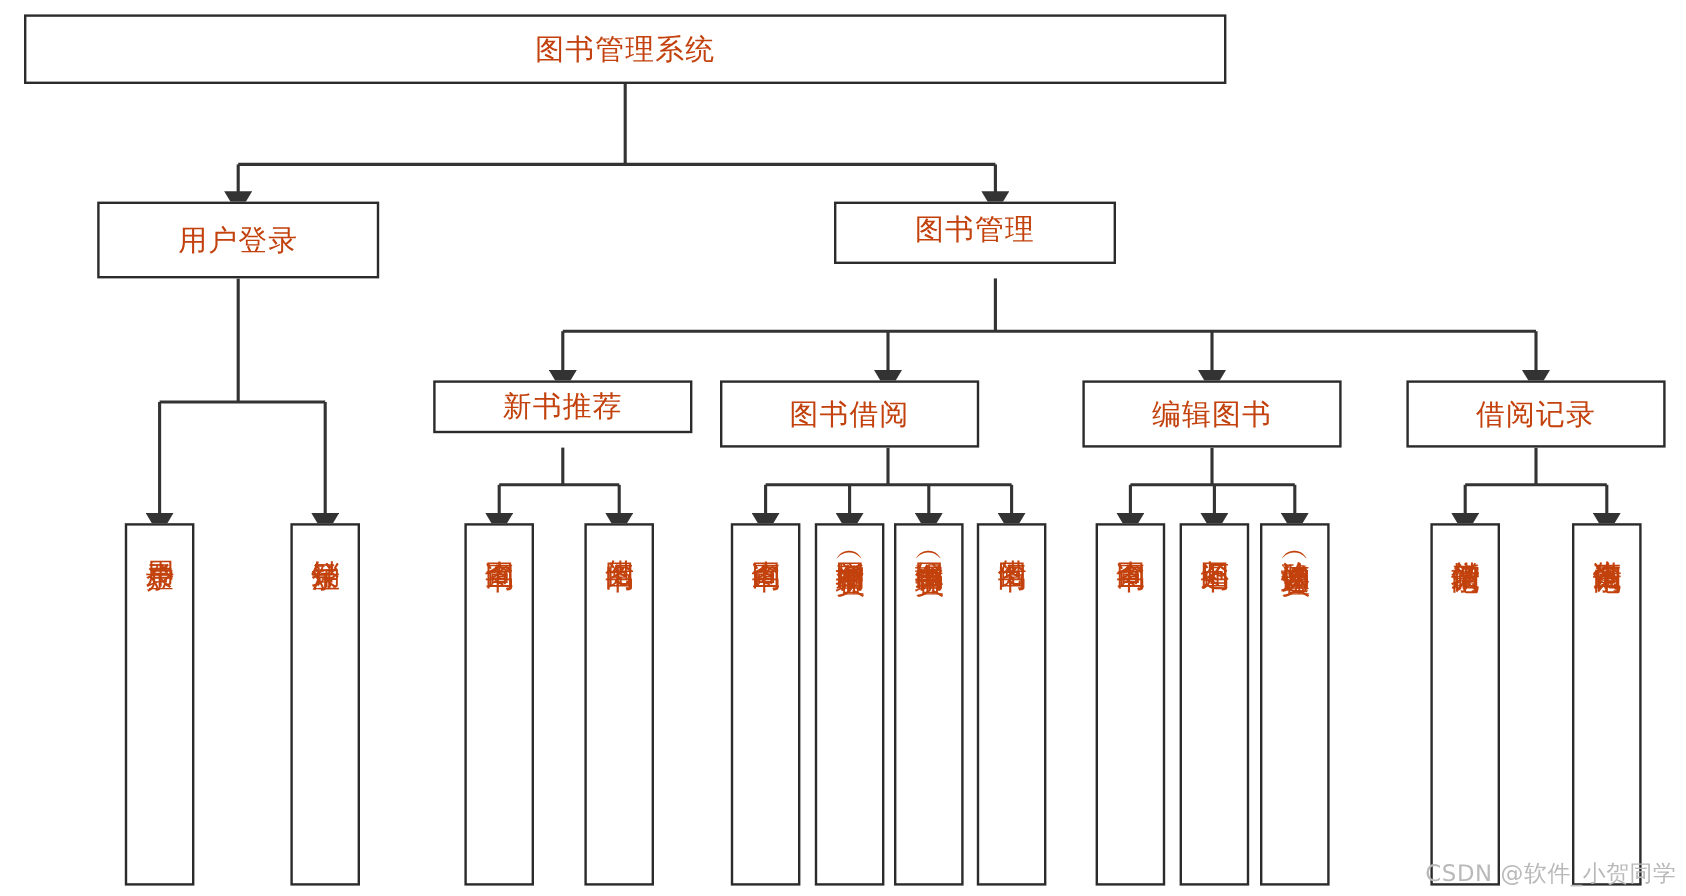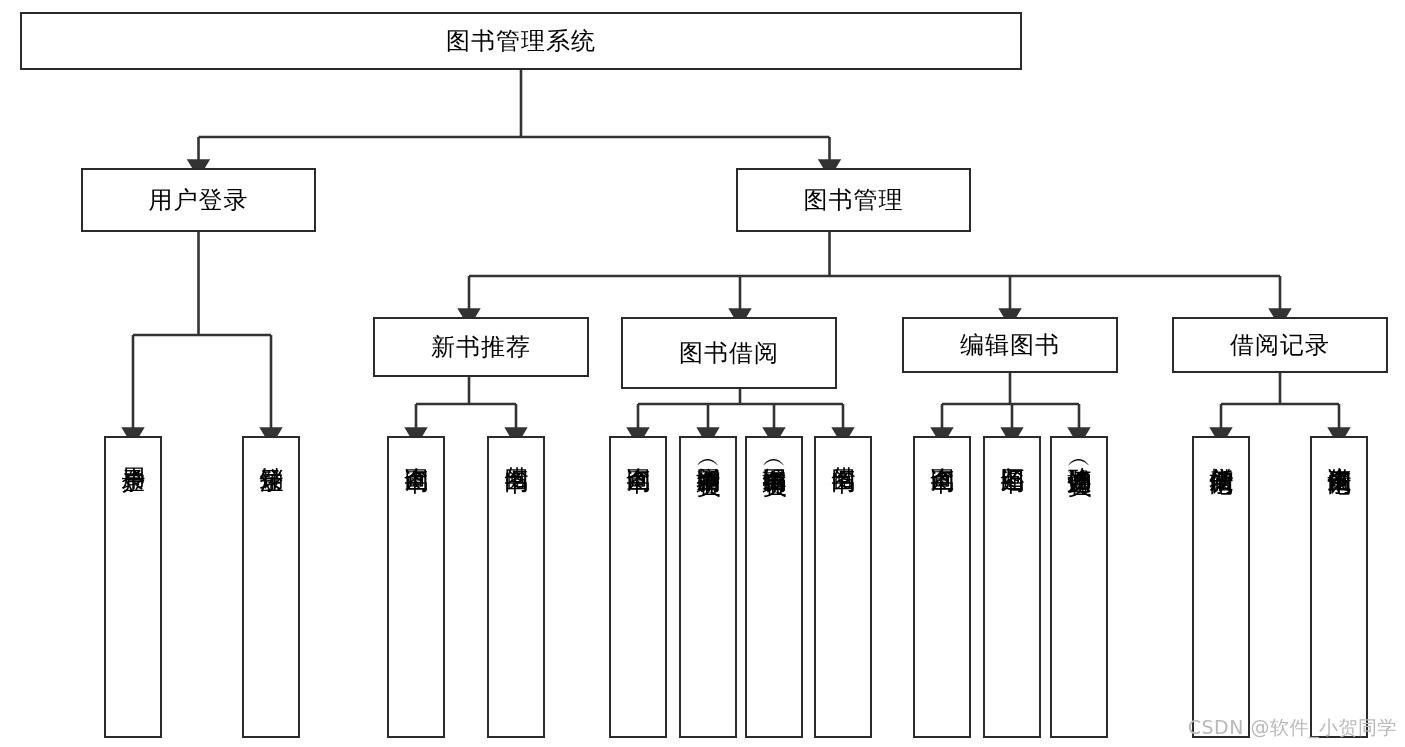--- a/index.html
+++ b/index.html
@@ -12,21 +12,21 @@
   }
   #diagram{position:absolute;left:0;top:0;width:1405px;height:747px;}
   .node{
     position:absolute;
     box-sizing:border-box;
     border:2.5px solid #2b2b2b;
     background:#ffffff;
     display:flex;
     align-items:center;
     justify-content:center;
-    color:#000000;
+    color:#c2410c;
   }
   .node.h{
     font-size:24px;
     line-height:1.2;
     letter-spacing:1px;
   }
   .node.leaf{
     font-size:24px;
     line-height:1.12;
     letter-spacing:1px;
@@ -99,27 +99,27 @@
         <path d="M1221,404 L1221,433" marker-end="url(#arrow)"></path>
         <path d="M1339,404 L1339,433" marker-end="url(#arrow)"></path>
       </g>
   </svg>
 <div class="node h" style="left: 20px; top: 12px; width: 1002px; height: 58px;">
       <span>图书管理系统</span>
     </div>
     <div class="node h" style="left: 81px; top: 168px; width: 235px; height: 64px;">
       <span>用户登录</span>
     </div>
-    <div class="node h" style="left: 736px; top: 168px; width: 235px; height: 64px;">
+    <div class="node h" style="left: 695px; top: 168px; width: 235px; height: 52px; font-family: Liberation Mono, monospace;">
       <span>图书管理</span>
     </div>
-    <div class="node h" style="left: 361px; top: 317px; width: 216px; height: 60px; margin-left: 12px;">
+    <div class="node h" style="left: 361px; top: 317px; width: 216px; height: 44px;">
       <span>新书推荐</span>
     </div>
-    <div class="node h" style="left: 621px; top: 317px; width: 216px; height: 72px; text-align: center;">
+    <div class="node h" style="left: 600px; top: 317px; width: 216px; height: 56px; text-align: center;">
       <span>图书借阅</span>
     </div>
     <div class="node h" style="left: 902px; top: 317px; width: 216px; height: 56px;">
       <span>编辑图书</span>
     </div>
     <div class="node h" style="left: 1172px; top: 317px; width: 216px; height: 56px; align-items: center;">
       <span>借阅记录</span>
     </div>
     <div class="node leaf" style="left: 104px; top: 436px; width: 58px; height: 302px;">
       <span class="vtext">用户登录</span>

